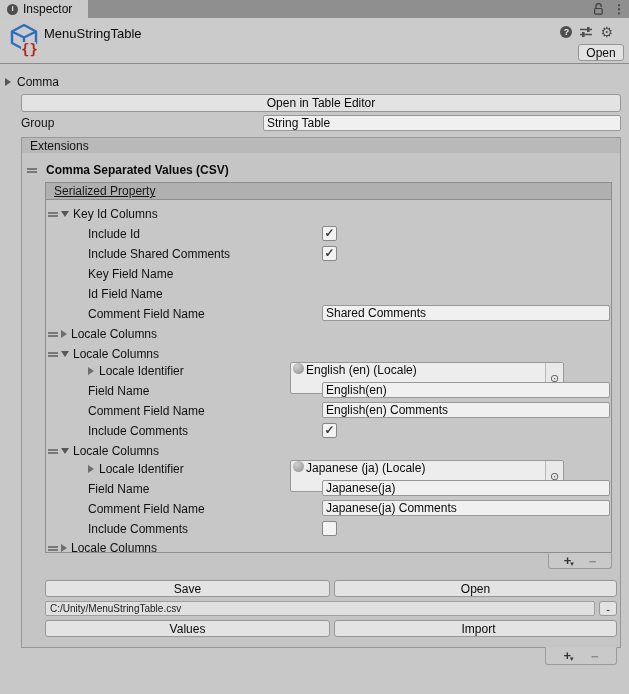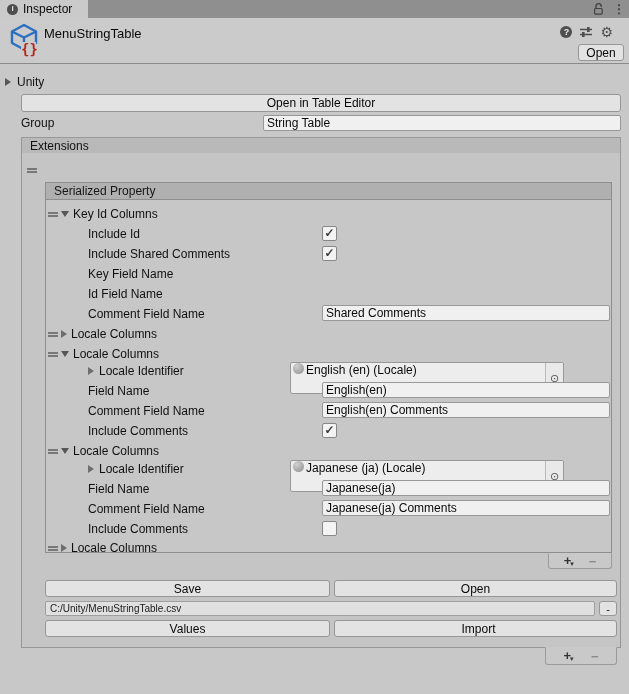--- a/index.html
+++ b/index.html
@@ -42,21 +42,21 @@
   .ext-header{position:absolute;left:21px;top:137px;width:600px;height:17px;background:#b9b9b9;
        border:1px solid #999;box-sizing:border-box;display:flex;align-items:center;padding-left:8px;}
   
   .outer-box{position:absolute;left:21px;top:153px;width:600px;height:495px;background:#c5c5c5;
        border:1px solid #979797;border-top:none;box-sizing:border-box;}
   .drag{width:10px;height:5px;border-top:2px solid #787878;border-bottom:2px solid #787878;box-sizing:border-box;}
   .csv-title-row{position:absolute;left:27px;top:162px;display:flex;align-items:center;gap:9px;height:16px;}
   .csv-title{font-weight:bold;font-size:12px;color:#090909;}
   
   .inner-box{position:absolute;left:45px;top:182px;width:567px;height:371px;background:#c7c7c7;
-       border:1px solid #8e8e8e;box-sizing:border-box;}
+       border:1px solid #8e8e8e;box-sizing:border-box;text-decoration:underline;}
   .inner-head{height:17px;background:#b0b0b0;border-bottom:1px solid #8e8e8e;display:flex;align-items:center;
        padding-left:8px;box-sizing:border-box;color:#161616;}
   .row{position:absolute;left:46px;width:565px;height:20px;display:flex;align-items:center;}
   .row .h{margin-left:2px;margin-right:3px;}
   .row .lbl{color:#111;}
   .ind2{padding-left:42px;}
   .chk{position:absolute;left:276px;width:15px;height:15px;background:#f3f3f3;border:1px solid #878787;
        border-radius:2px;box-sizing:border-box;text-align:center;line-height:13px;font-size:12px;color:#3b3b3b;font-weight:bold;}
   .vfield{position:absolute;left:276px;width:288px;}
   .ofield{position:absolute;left:290px;width:274px;height:32px;background:#ededed;border:1px solid #989898;
@@ -124,36 +124,37 @@
           <rect x="3" y="6" width="2.6" height="5" fill="#4e4e4e"></rect>
         </svg>
       </span>
       <span class="gear-ic">⚙</span>
     </div>
     <button class="btn open-top">Open</button>
   </div>
 
   <div class="fold-row">
     <span class="arrow-r"></span>
-    <span>Unity</span>
+    <span>Comma</span>
   </div>
 
   <button class="btn open-editor">Open in Table Editor</button>
 
   <span class="group-label">Group</span>
   <input class="tfield group-field" value="String Table" style="">
 
   <div class="ext-header">
     <span>Extensions</span>
   </div>
 
   <div class="outer-box"></div>
 
   <div class="csv-title-row">
     <span class="drag"></span>
+    <span class="csv-title">Comma Separated Values (CSV)</span>
   </div>
 
   <div class="inner-box">
     <div class="inner-head">
       <span>Serialized Property</span>
     </div>
   </div>
 
   <div class="row" style="top:204px;">
     <span class="drag h"></span>

